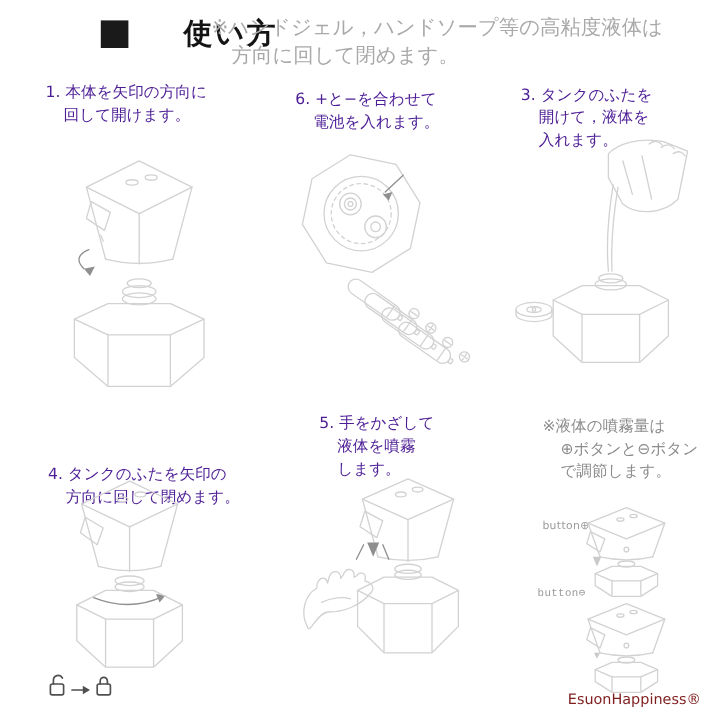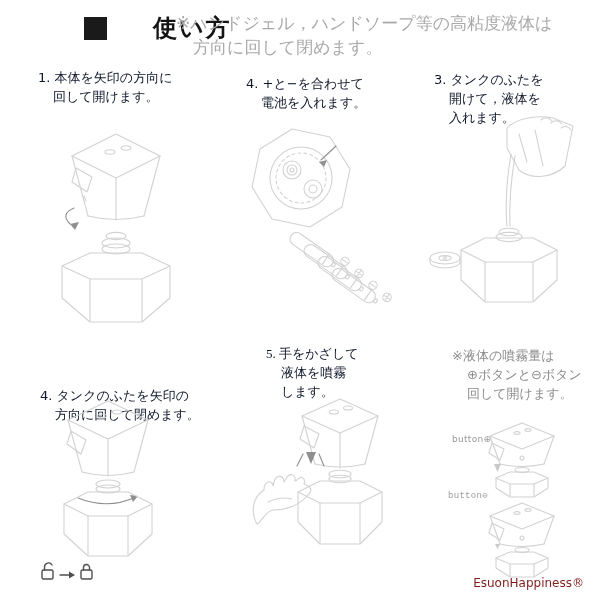--- a/index.html
+++ b/index.html
@@ -13,21 +13,21 @@
   .title-square { position:absolute; left:84px; top:17px; width:23px; height:23px; background:#1a1a1a; }
   .page-title { position:absolute; left:113px; top:12px; font-size:24px; font-weight:700; color:#141414; letter-spacing:2px;margin-left:40px; }
   .usage-note {
     position:absolute; left:176px; top:11px; width:400px;
     font-size:17px; line-height:24px; color:#a9a9a9;
     white-space:pre-line; padding-left:17px; text-indent:-17px;
   }
 
   
   .step-label {
-    position:absolute; font-size:13px; line-height:19px; color:#0f172a;
+    position:absolute; font-size:13px; line-height:19px; color:#4c1d95;
     white-space:pre-line; padding-left:15px; text-indent:-15px;
   }
   .step-label.gray { color:#8c8c8c; }
 
   
   .mini-label { position:absolute; font-size:9px; color:#9a9a9a; letter-spacing:0.3px; }
 
   .brand { position:absolute; right:16px; top:576px; font-size:12px; color:#7f1d1d; }
 
   
@@ -47,33 +47,33 @@
 
 <div class="page">
 
   <div class="title-square"></div>
   <div class="page-title">使い方</div>
   <div class="usage-note">※ハンドジェル，ハンドソープ等の高粘度液体は
 方向に回して閉めます。</div>
 
   <div class="step-label" style="left:38px; top:68px; width:175px;">1. 本体を矢印の方向に
 回して開けます。</div>
-  <div class="step-label" style="left:246px; top:74px; width:160px;">4. +と−を合わせて
+  <div class="step-label" style="left:246px; top:74px; width:160px;">6. +と−を合わせて
 電池を入れます。</div>
   <div class="step-label" style="left:434px; top:70px; width:150px;">3. タンクのふたを
 開けて，液体を
 入れます。</div>
   <div class="step-label" style="left:40px; top:346px; width:180px;margin-top:40px;">4. タンクのふたを矢印の
 方向に回して閉めます。</div>
-  <div class="step-label" style="left:266px; top:344px; width:150px;font-family:Liberation Serif, serif;">5. 手をかざして
+  <div class="step-label" style="left:266px; top:344px; width:150px;">5. 手をかざして
 液体を噴霧
 します。</div>
   <div class="step-label gray" style="left:452px; top:346px; width:140px;">※液体の噴霧量は
 ⊕ボタンと⊖ボタン
-回して開けます。</div>
+で調節します。</div>
 
   <svg class="illus" style="left:40px; top:122px;" width="150" height="210" viewBox="0 0 150 210">
     <g>
       <path d="M32,34 L76,12 L120,34 L76,56 Z"></path>
       <ellipse cx="70" cy="30" rx="5" ry="2.2"></ellipse>
       <ellipse cx="86" cy="26" rx="5" ry="2.2"></ellipse>
       <path d="M32,34 L48,94"></path>
       <path d="M120,34 L104,94"></path>
       <path d="M48,94 Q76,101 104,94"></path>
       <path d="M76,56 L76,98"></path>

